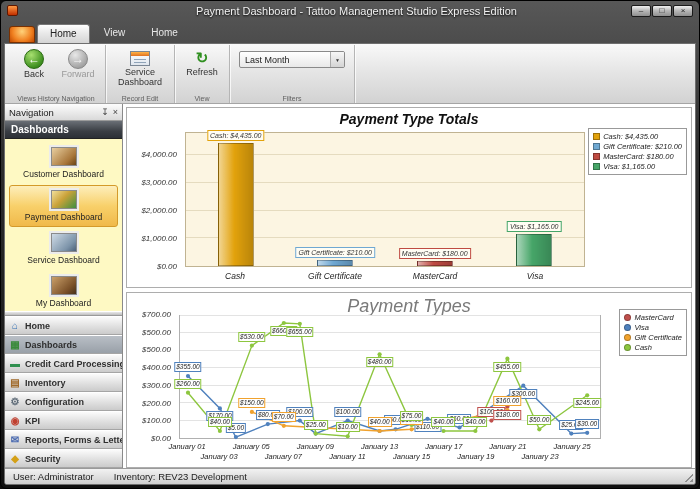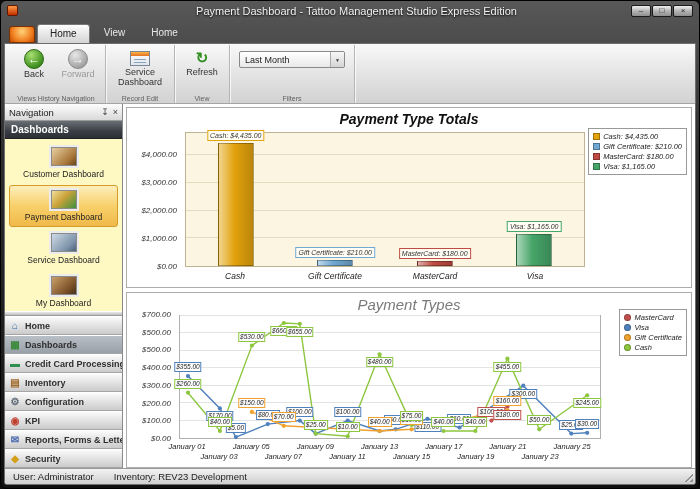--- a/index.html
+++ b/index.html
@@ -68,21 +68,21 @@
 .icon-configuration::before{content:"⚙";color:#5f6c78;}
 .icon-kpi::before{content:"◉";color:#c04030;}
 .icon-reports::before{content:"✉";color:#4a6ab0;}
 .icon-security::before{content:"◆";color:#d4a017;}
 
 .main{flex:1;background:#fff;padding:3px;overflow:hidden;}
 .chartbox{position:relative;border:1px solid #adadad;background:#fff;font-style:italic;}
 #barbox{height:181px;margin-bottom:4px;}
 #linebox{height:176px;}
 .ctitle{text-align:center;font-size:14px;font-weight:bold;color:#111;padding-top:3px;}
-#linebox .ctitle{font-size:15px;font-weight:normal;color:#7a7a7a;}
+#linebox .ctitle{font-size:18px;font-weight:normal;color:#7a7a7a;}
 .plot{position:absolute;overflow:visible;}
 #barplot{left:58px;top:24px;right:106px;bottom:20px;background:#fcf5e2;border:1px solid #c0b392;}
 #lineplot{left:52px;top:22px;right:90px;bottom:28px;background:#fff;border:1px solid #b0b0b0;}
 .gridline{position:absolute;left:0;right:0;height:1px;}
 #barplot .gridline{background:#e5dbbf;}
 #lineplot .gridline{background:#e3e3e3;}
 .ylabels{position:absolute;}
 #barylabels{left:0;width:54px;top:24px;bottom:20px;}
 #lineylabels{left:0;width:48px;top:22px;bottom:28px;}
 .ytick{position:absolute;left:0;right:4px;text-align:right;font-size:8px;color:#333;white-space:nowrap;}

